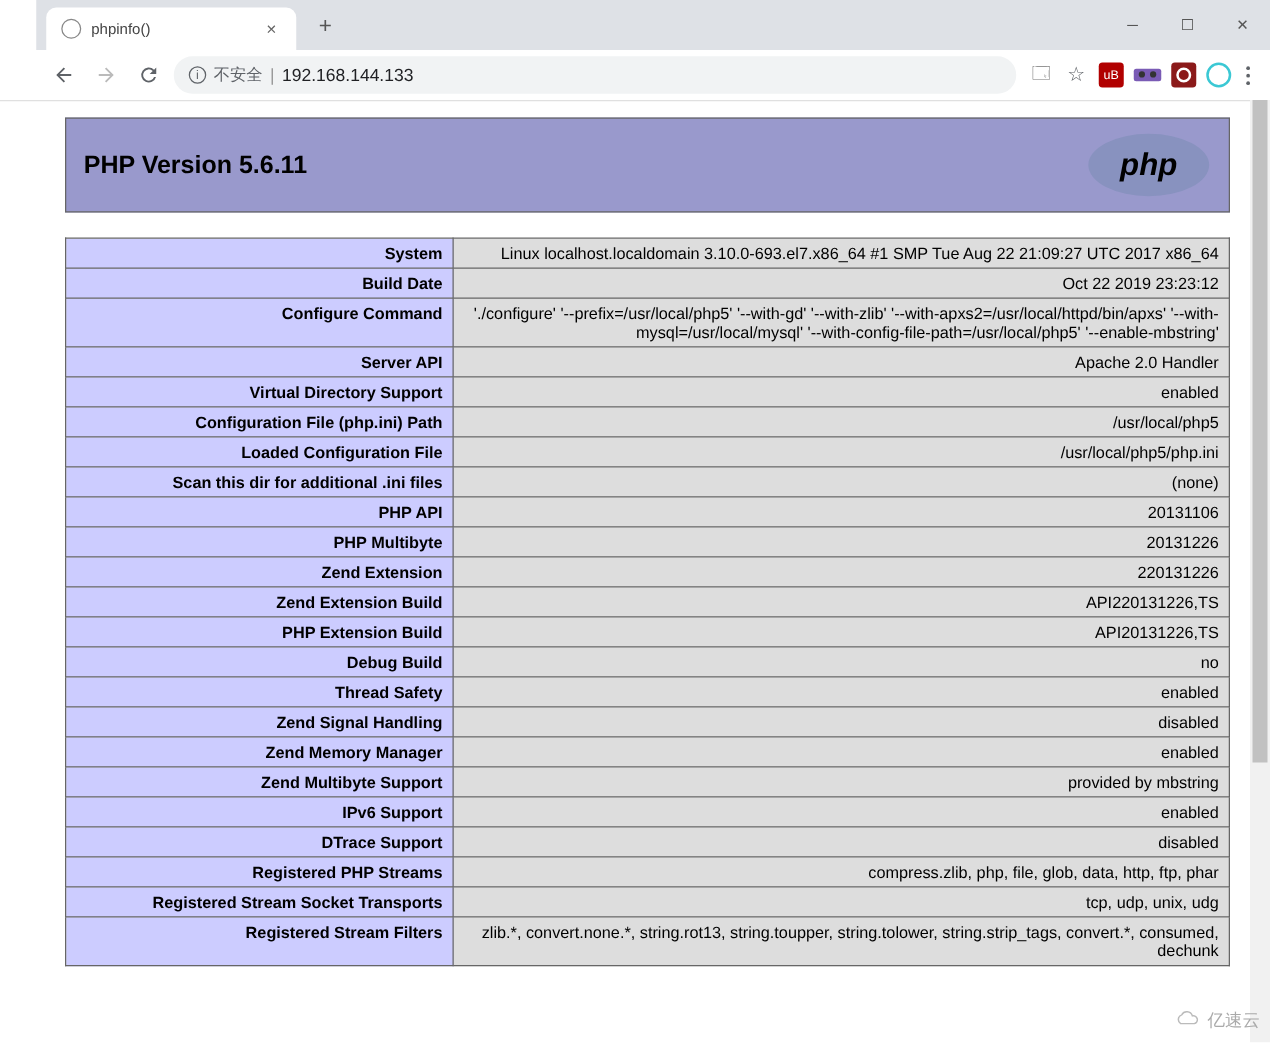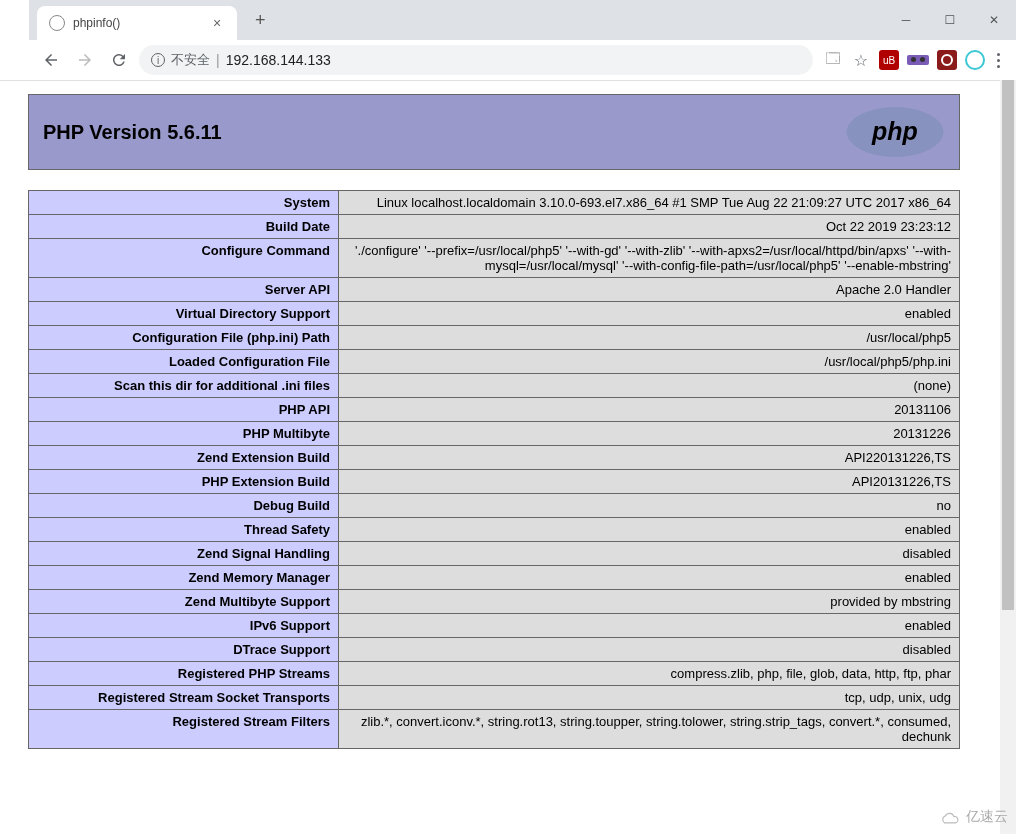--- a/index.html
+++ b/index.html
@@ -109,21 +109,21 @@
     .ext-red { background: #8b1a1a; border-radius: 3px; }
     .ext-red::after { content:""; display:block; width:8px; height:8px; border:2px solid #fff; border-radius:50%; margin:4px auto; }
     .ext-teal { background:#fff; border:2px solid #3bc8d4; border-radius:50%; }
     .menu-dots { display:flex; flex-direction:column; gap:3px; padding:4px; }
     .menu-dots span { width:3px; height:3px; background:#5f6368; border-radius:50%; }
     
     .content-wrap {
       position: absolute;
       top: 80px; left: 0; right: 16px; bottom: 0;
       overflow-y: scroll;
-      padding: 14px 0 0 28px;
+      padding: 14px 0 0 52px;
       border-radius: 21px;
     }
     .content-wrap::-webkit-scrollbar { width: 16px; }
     .content-wrap::-webkit-scrollbar-track { background: #f1f1f1; }
     .content-wrap::-webkit-scrollbar-thumb { background: #c1c1c1; }
     .php-header {
       background: #9999cc;
       border: 1px solid #666;
       padding: 10px 14px;
       display: flex;
@@ -159,21 +159,21 @@
     }
     .info-table td.val {
       background: #dddddd;
       color: #000;
     }
     .watermark {
       position: absolute;
       right: 8px; bottom: 8px;
       font-size: 14px;
       color: #aaa;
-      display: flex; align-items: flex-end; gap: 4px;
+      display: flex; align-items: flex-start; gap: 4px;
     }
     .scrollbar-fake {
       position: absolute;
       top: 80px; right: 0;
       width: 16px; height: 754px;
       background: #f1f1f1;
     }
     .scrollbar-thumb {
       position: absolute;
       top: 0; left: 2px;
@@ -281,20 +281,24 @@
         </tr>
         <tr>
           <td class="key">PHP API</td>
           <td class="val">20131106</td>
         </tr>
         <tr>
           <td class="key">PHP Multibyte</td>
           <td class="val">20131226</td>
         </tr>
         <tr>
+          <td class="key">Zend Extension</td>
+          <td class="val">220131226</td>
+        </tr>
+        <tr>
           <td class="key">Zend Extension Build</td>
           <td class="val">API220131226,TS</td>
         </tr>
         <tr>
           <td class="key">PHP Extension Build</td>
           <td class="val">API20131226,TS</td>
         </tr>
         <tr>
           <td class="key">Debug Build</td>
           <td class="val">no</td>
@@ -326,21 +330,21 @@
         <tr>
           <td class="key">Registered PHP Streams</td>
           <td class="val">compress.zlib, php, file, glob, data, http, ftp, phar</td>
         </tr>
         <tr>
           <td class="key">Registered Stream Socket Transports</td>
           <td class="val">tcp, udp, unix, udg</td>
         </tr>
         <tr>
           <td class="key">Registered Stream Filters</td>
-          <td class="val">zlib.*, convert.iconv.*, string.rot13, string.toupper, string.tolower, string.strip_tags, convert.*, consumed, dechunk</td>
+          <td class="val">zlib.*, convert.none.*, string.rot13, string.toupper, string.tolower, string.strip_tags, convert.*, consumed, dechunk</td>
         </tr>
       </tbody>
   </table>
 </div>
 
 <div class="scrollbar-fake">
   <div class="scrollbar-thumb"></div>
 </div>
 
 <div class="watermark">

